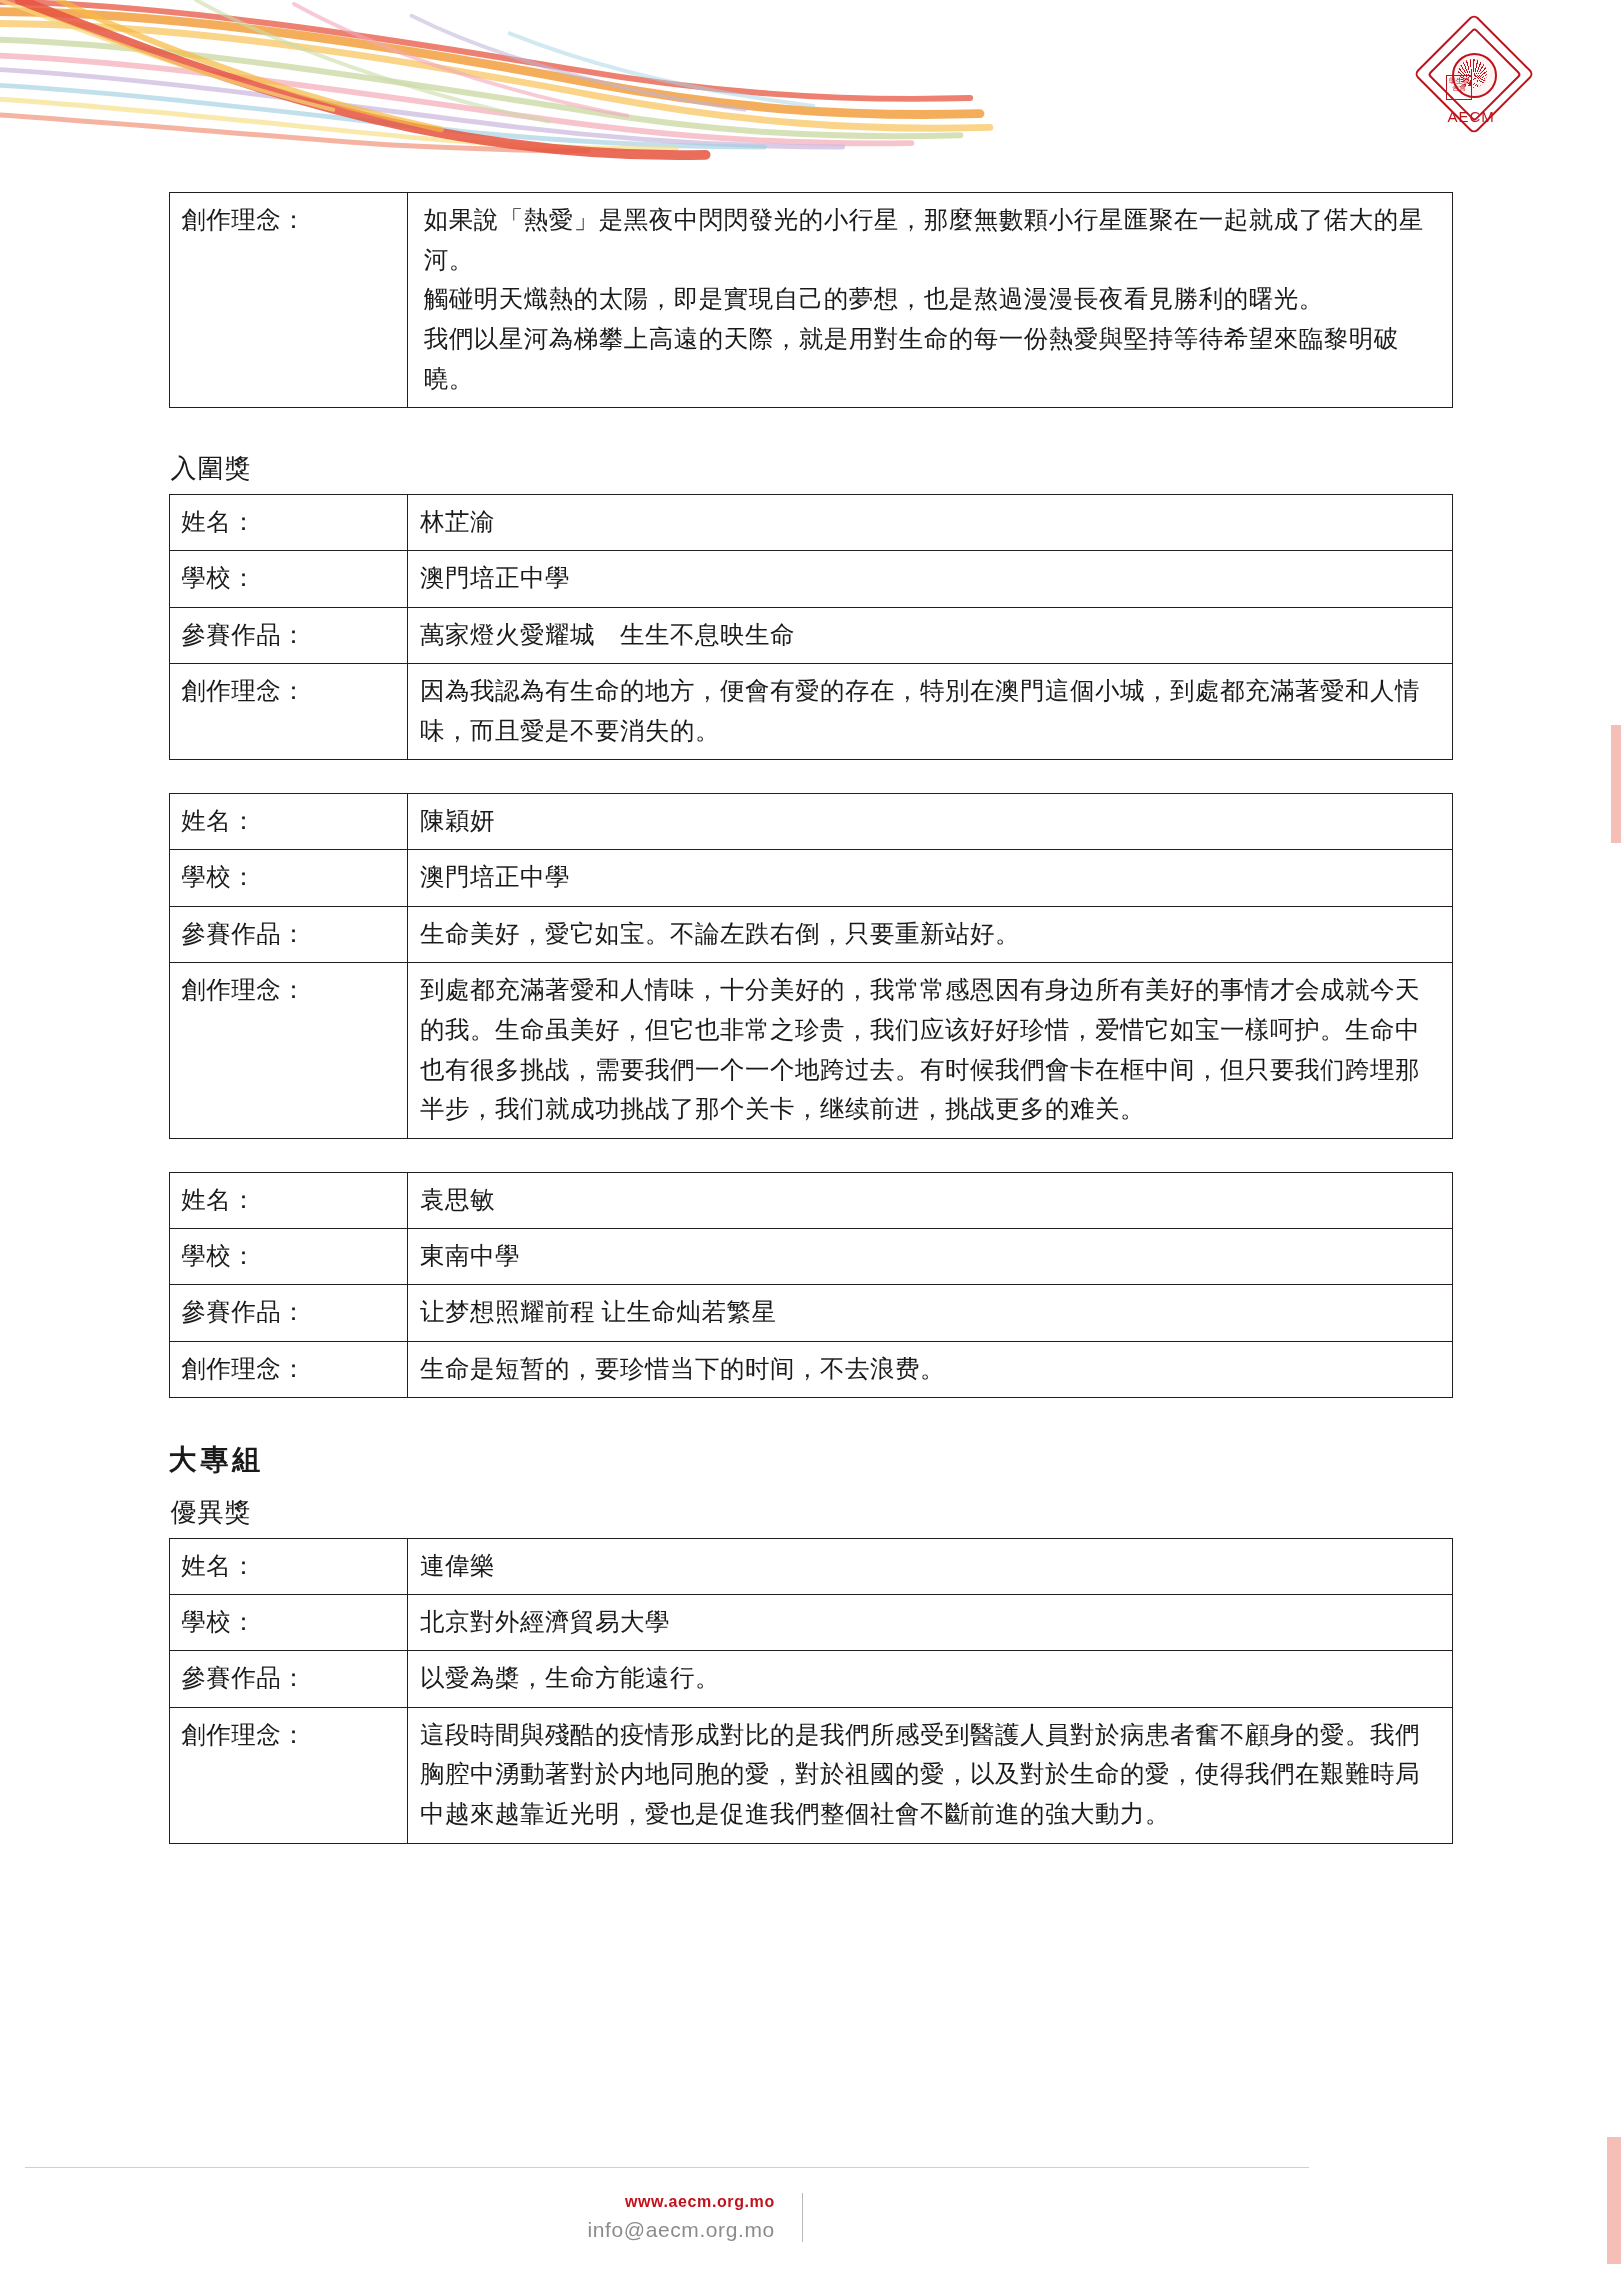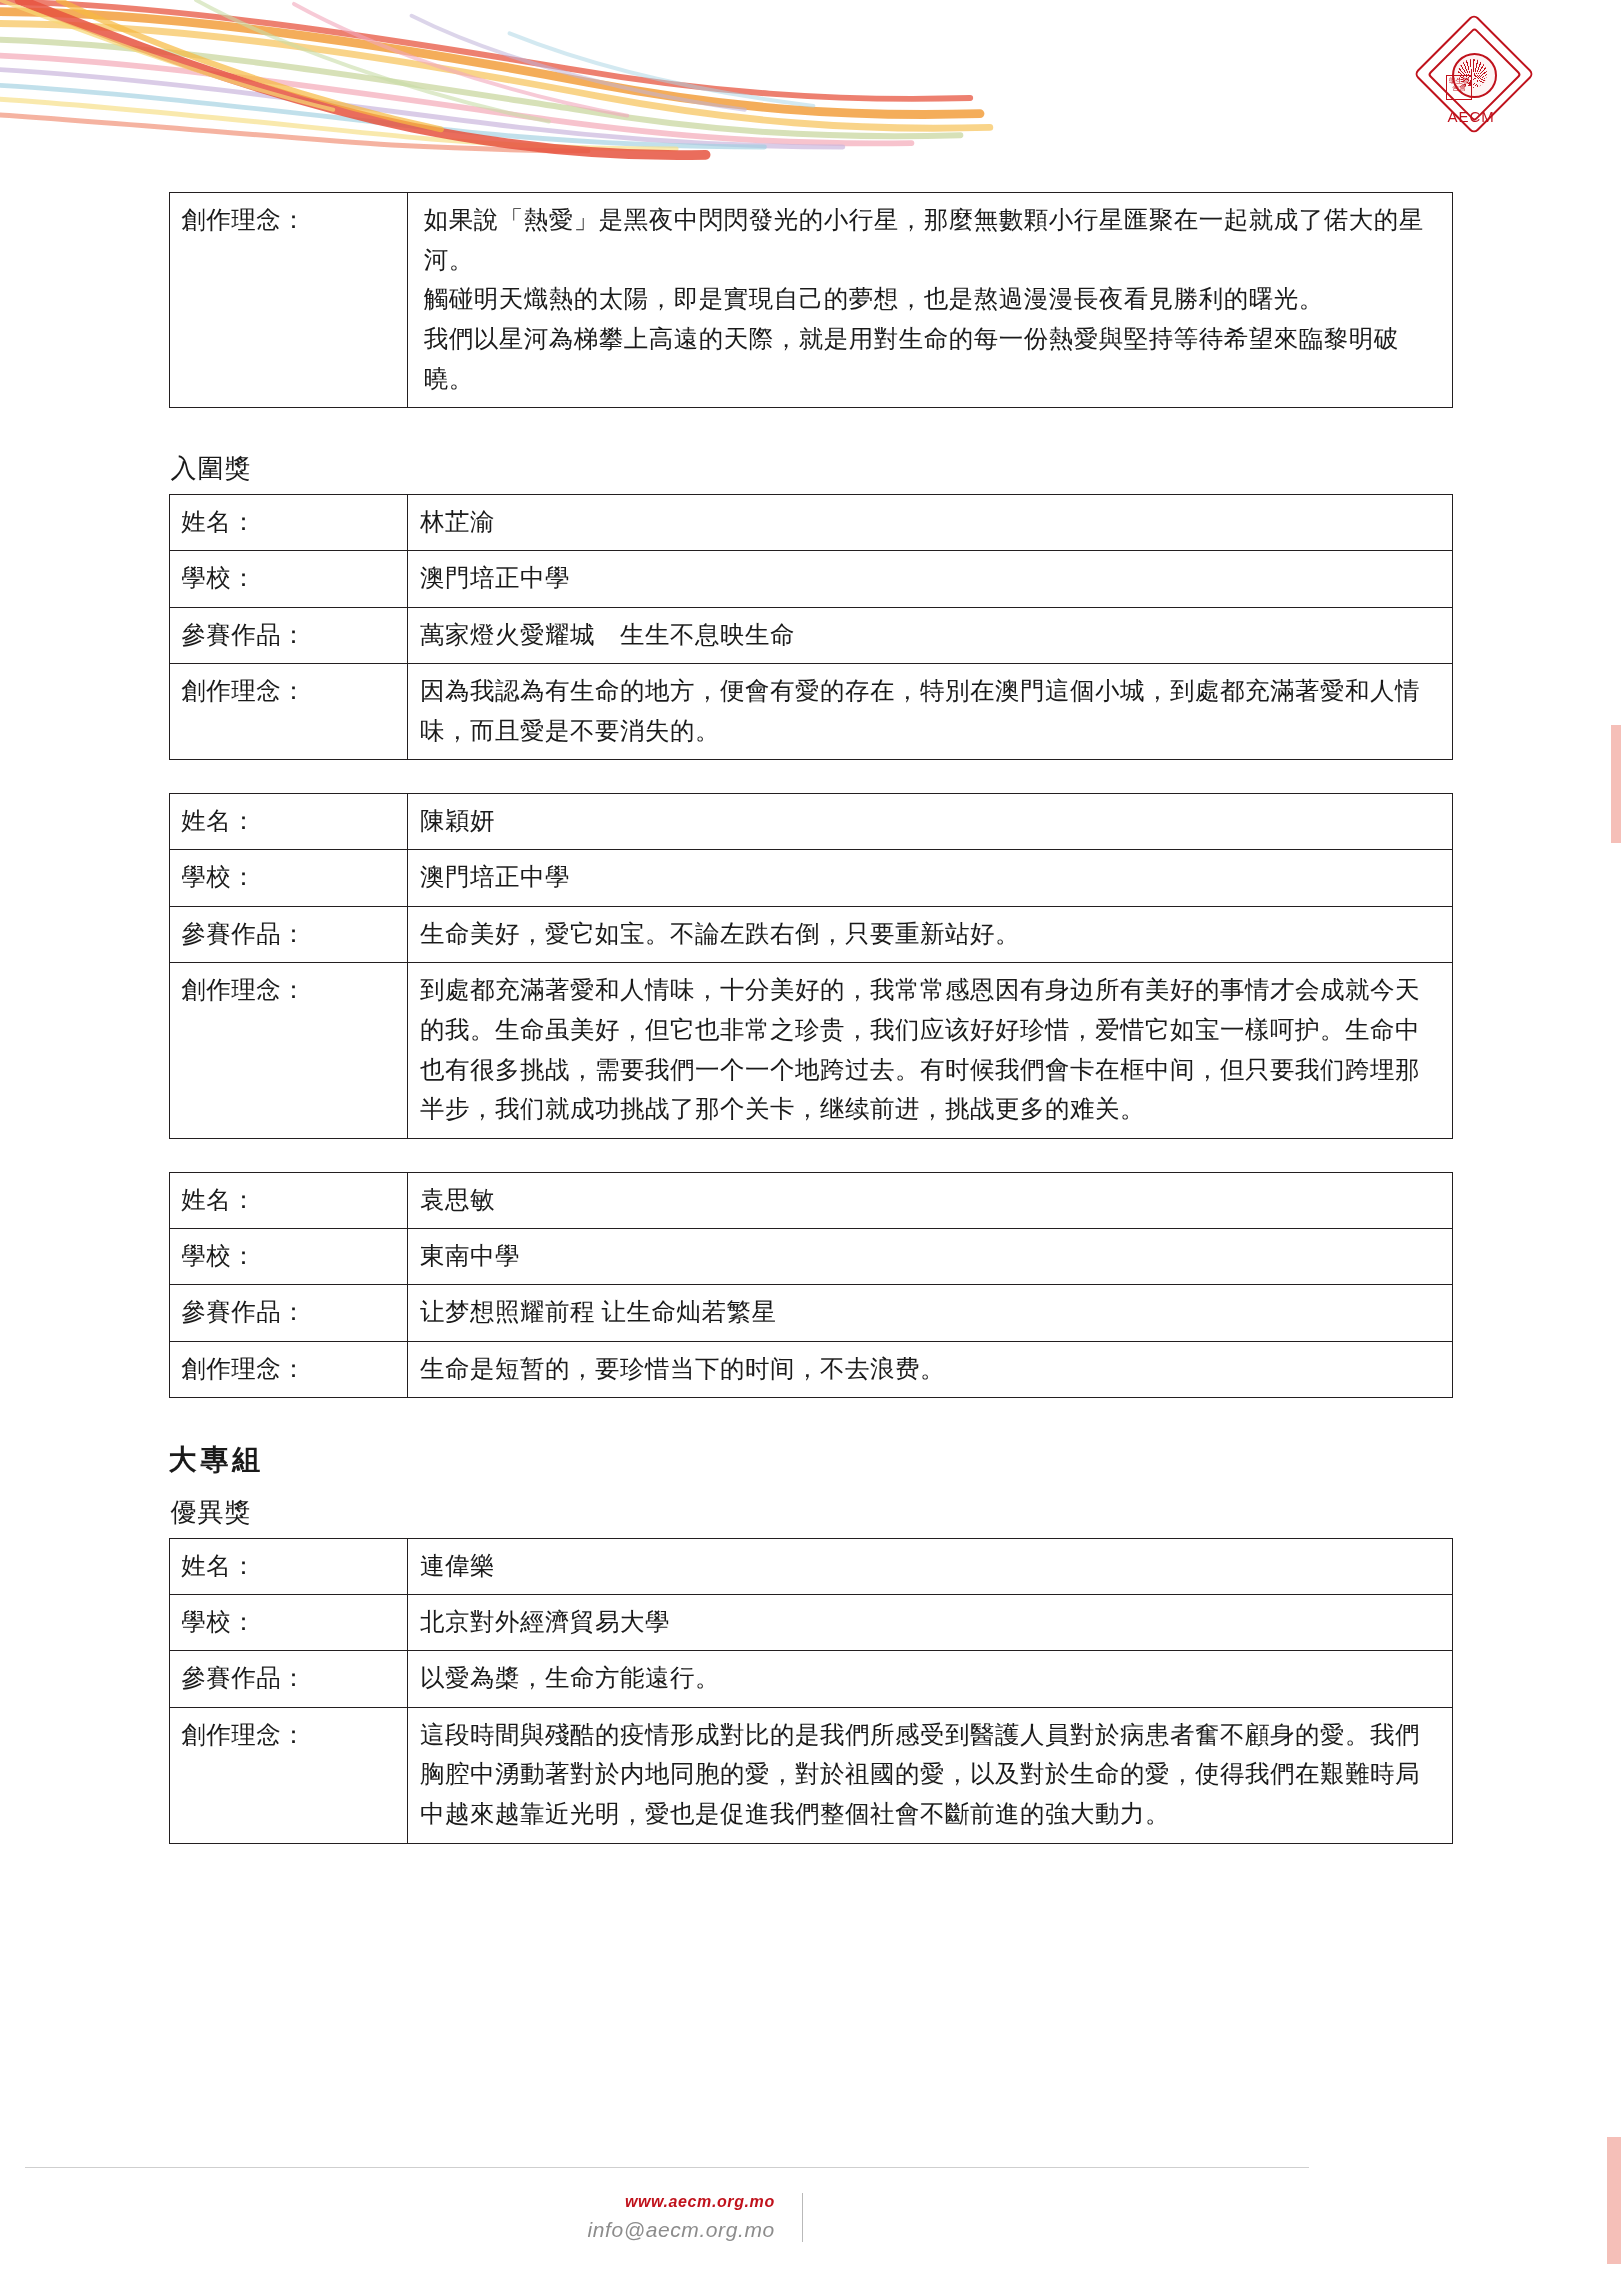--- a/index.html
+++ b/index.html
@@ -93,21 +93,21 @@
 
   .group-title {
     font-size:28px; font-weight:bold;
     letter-spacing:3.9px; margin:0 0 15.7px 0;
   }
 
   .first-table td.val { padding-left:15.7px; }
 
   
   .footer {
-    position:absolute; left:0; bottom:51px; width:1333px;font-style:italic;
+    position:absolute; left:0; bottom:51px; width:1333px;
   }
   .footer .rule {
     width:1284px; height:1px; background:#cfcfcf; margin:0 auto 25.5px auto;
   }
   .footer-row {
     width:1284px; margin:0 auto; display:flex; align-items:flex-start;
     justify-content:center; gap:0;
     font-family:"Liberation Sans", sans-serif;
   }
   .f-web { width:245px; text-align:right; padding-right:27.4px; }

